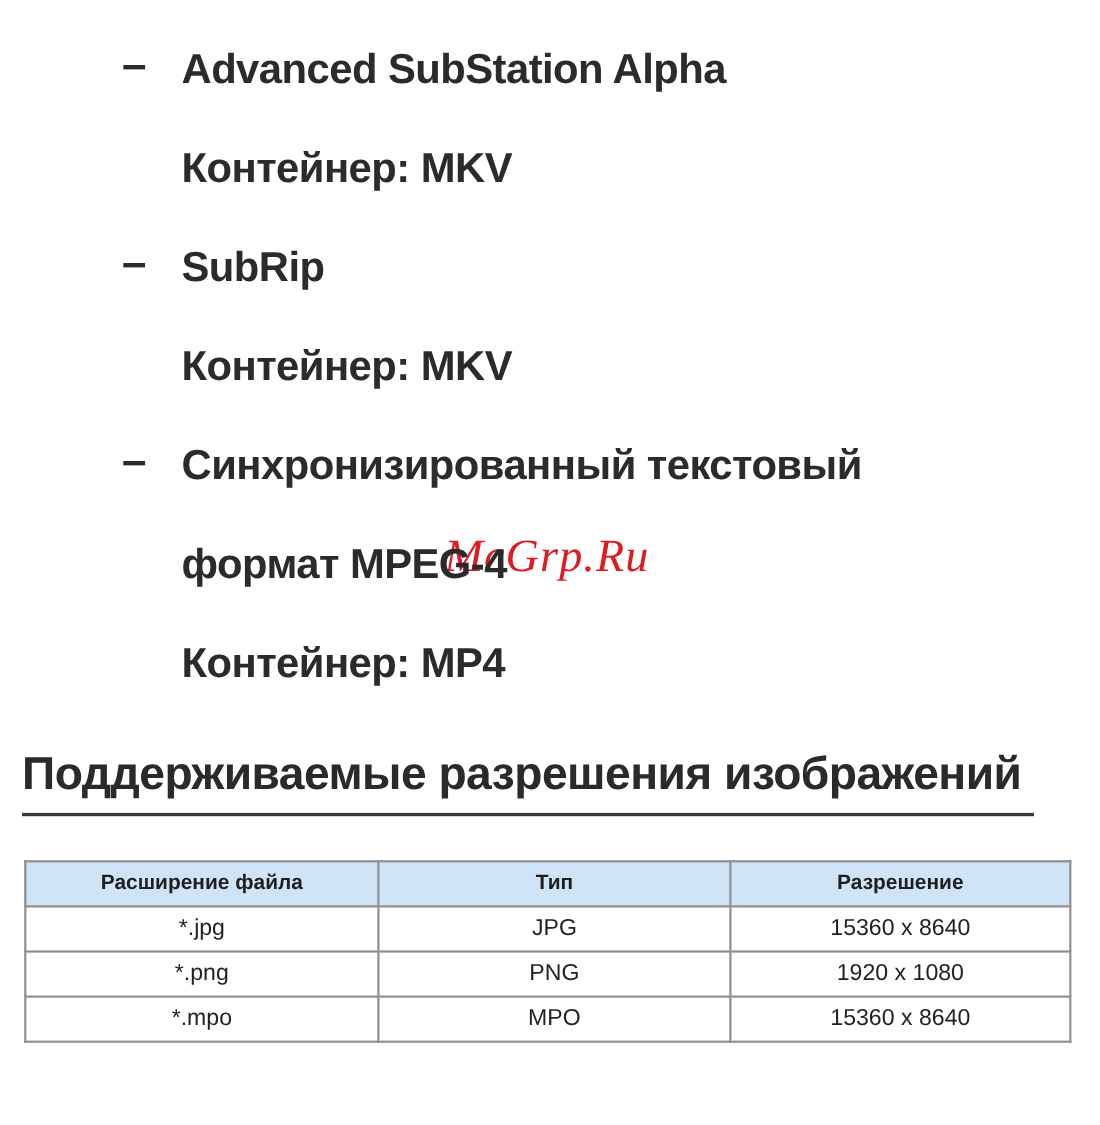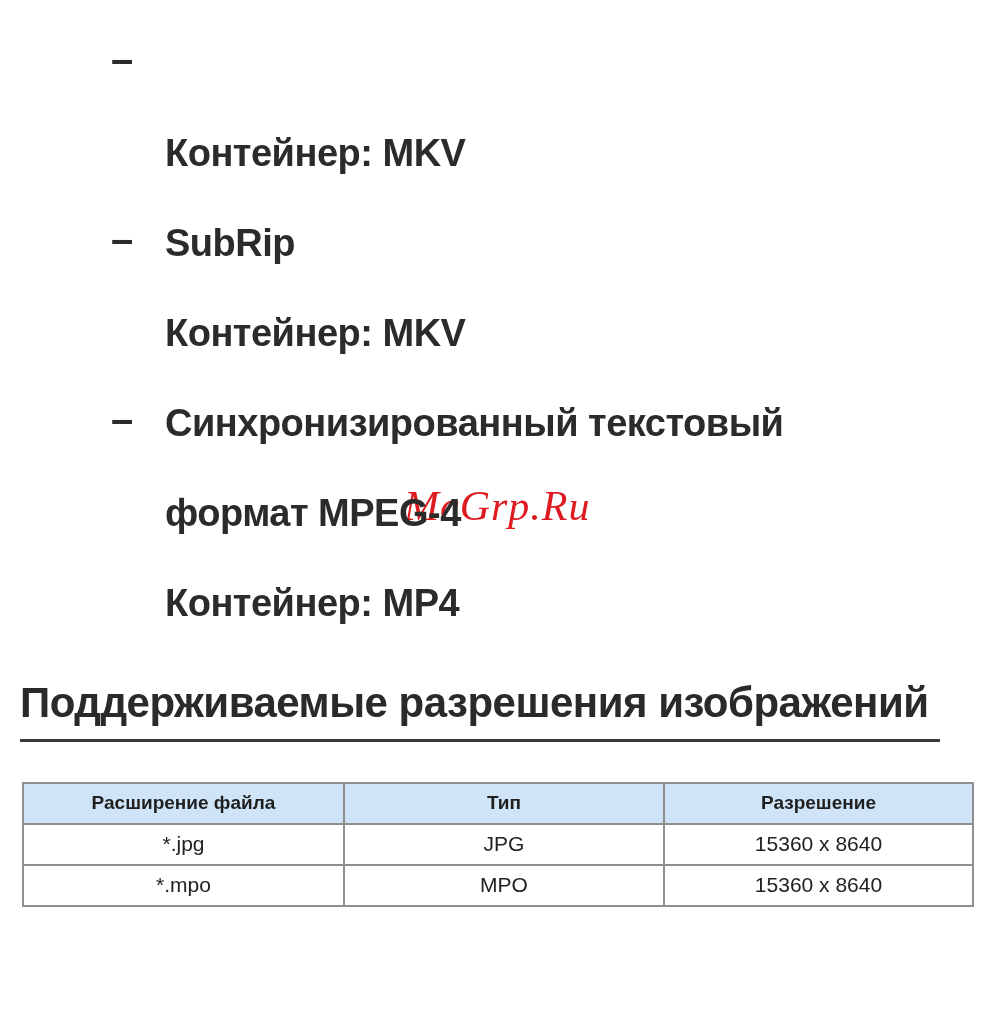--- a/index.html
+++ b/index.html
@@ -101,20 +101,21 @@
 <div class="page">
 
   <div class="watermark">McGrp.Ru</div>
 
   <div class="content">
 
     <div class="fmt-list">
 
       <div class="fmt-line">
         <span class="dash">–</span>
+        <span>Advanced SubStation Alpha</span>
       </div>
       <div class="fmt-line">
         <span>Контейнер: MKV</span>
       </div>
 
       <div class="fmt-line">
         <span class="dash">–</span>
         <span>SubRip</span>
       </div>
       <div class="fmt-line">
@@ -149,20 +150,25 @@
           <th>Разрешение</th>
         </tr>
       </thead>
       <tbody>
         <tr>
           <td>*.jpg</td>
           <td>JPG</td>
           <td>15360 x 8640</td>
         </tr>
         <tr>
+          <td>*.png</td>
+          <td>PNG</td>
+          <td>1920 x 1080</td>
+        </tr>
+        <tr>
           <td>*.mpo</td>
           <td>MPO</td>
           <td>15360 x 8640</td>
         </tr>
       </tbody>
     </table>
 
   </div>
 </div>
 

